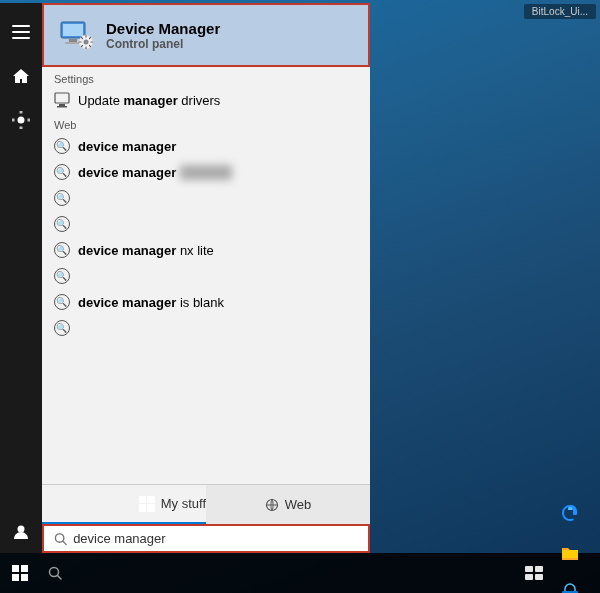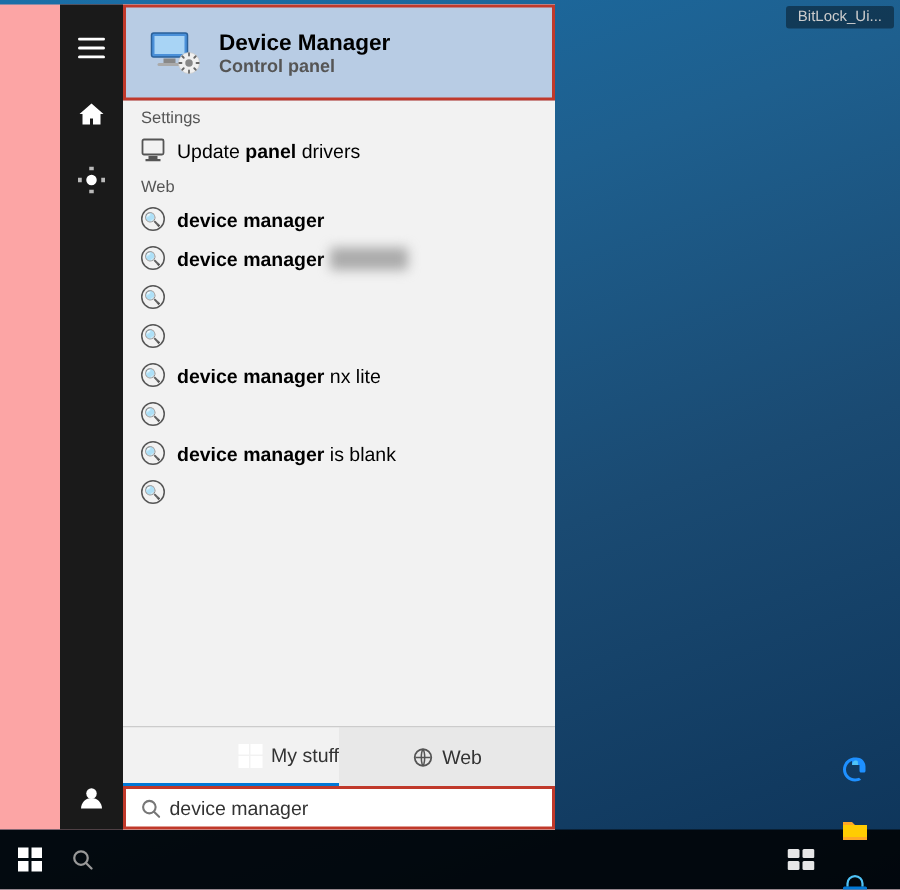--- a/index.html
+++ b/index.html
@@ -72,21 +72,20 @@
     
     .start-menu {
       position: absolute;
       bottom: 40px;
       left: 0;
       width: 370px;
       height: 550px;
       background: #fca5a5;
       display: flex;
       z-index: 200;
-      padding-left: 40px;
     }
 
     
     .nav-sidebar {
       width: 42px;
       background: #1a1a1a;
       display: flex;
       flex-direction: column;
       align-items: center;
       padding-top: 8px;
@@ -326,21 +325,21 @@
       </div>
     </div>
 
     <div class="section-header">Settings</div>
     <div class="search-item">
       <svg width="16" height="16" viewBox="0 0 16 16" fill="#555">
         <rect x="1" y="1" width="14" height="10" rx="1" fill="none" stroke="#555" stroke-width="1.2"></rect>
         <rect x="5" y="12" width="6" height="2" fill="#555"></rect>
         <rect x="3" y="14" width="10" height="1.5" fill="#555"></rect>
       </svg>
-      <span>Update <strong>panel</strong> drivers</span>
+      <span>Update <strong>manager</strong> drivers</span>
     </div>
 
     <div class="section-header">Web</div>
 
     <div class="search-item">
       <div class="search-icon-circle">🔍</div>
       <span><strong>device manager</strong></span>
     </div>
     <div class="search-item">
       <div class="search-icon-circle">🔍</div>

